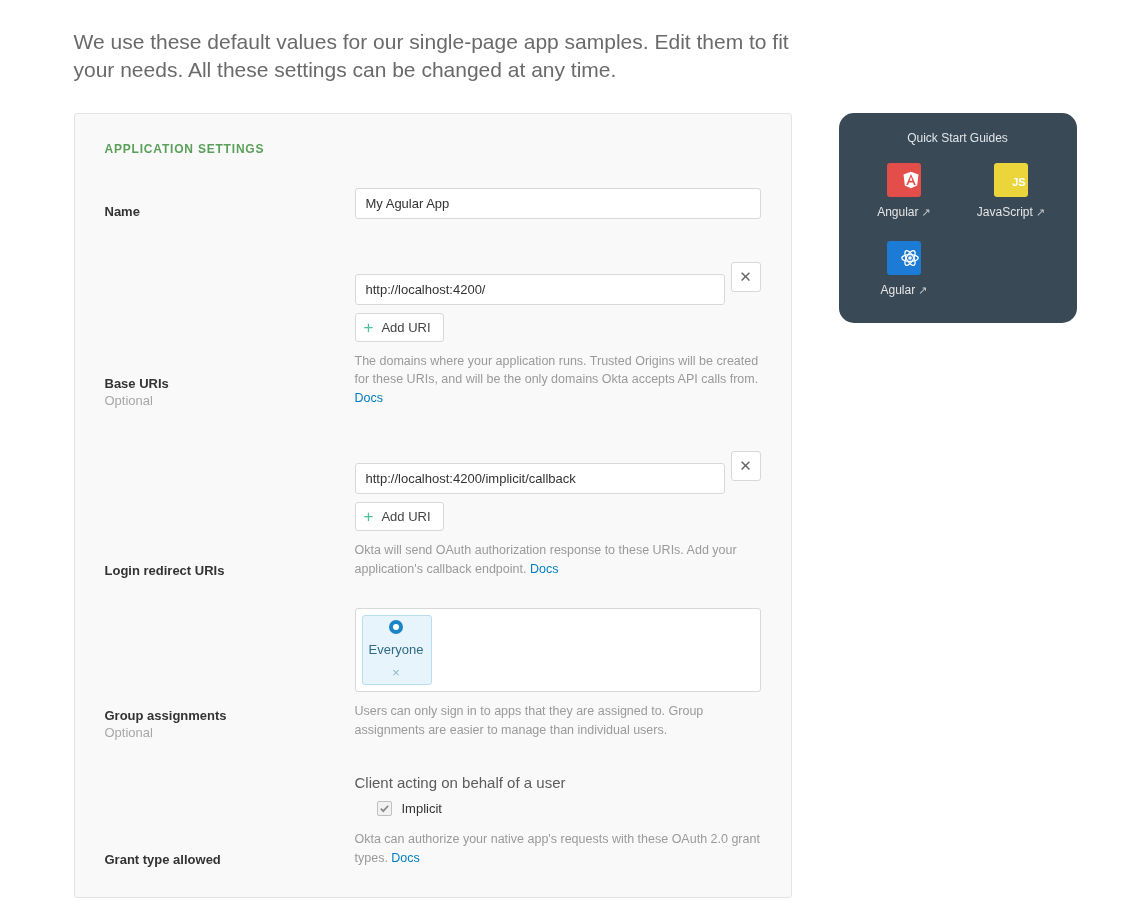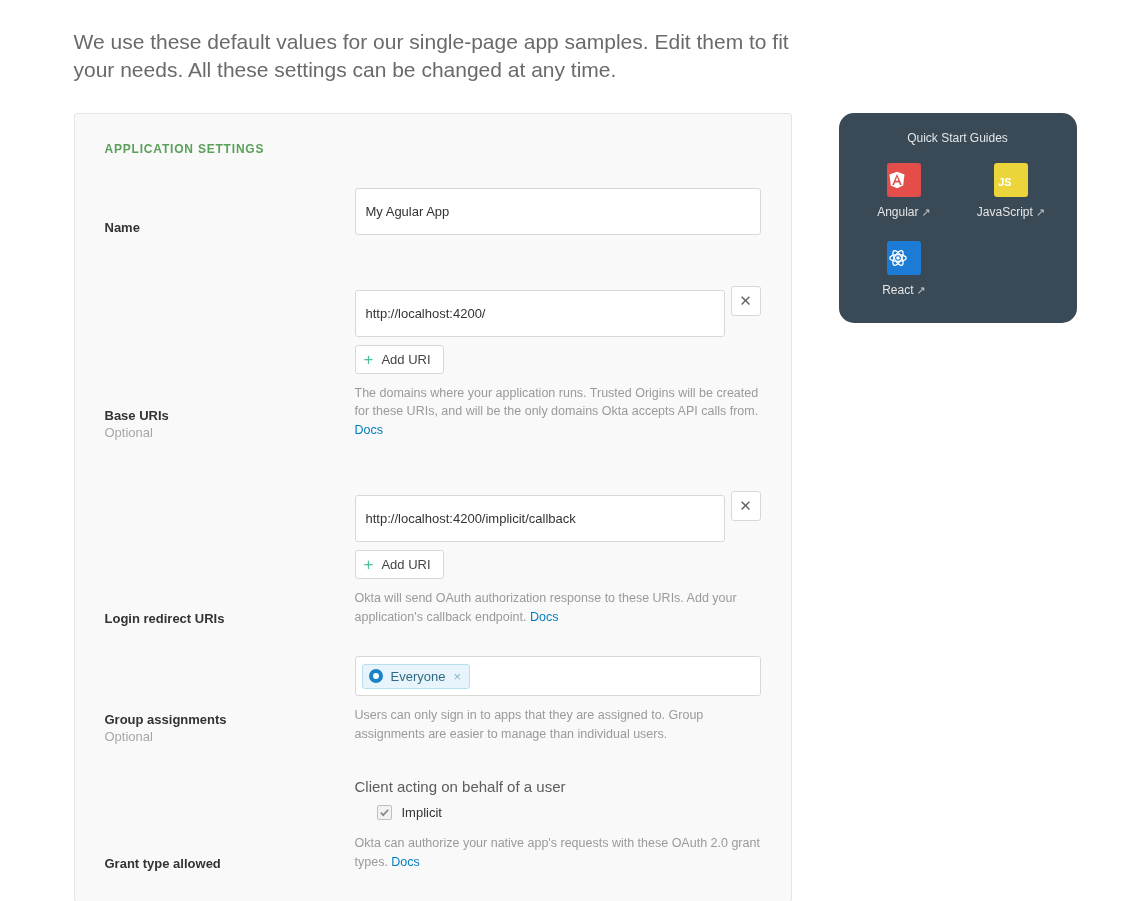--- a/index.html
+++ b/index.html
@@ -73,21 +73,21 @@
   .sublabel{font-size:13px;color:var(--muted);margin-top:2px;}
   .input-col{flex:1;min-width:0;}
 
   .text-input, .chip-input{
     width:100%;
     border:1px solid var(--border);
     border-radius:3px;
     background:#fff;
     font-size:13px;
     color:#333;
-    padding:15px 10px;
+    padding:7px 10px;
     outline:none;
   }
   .uri-row{display:flex;gap:6px;align-items:center;}
   .uri-row .text-input{flex:1;margin-top:25px;}
   .icon-btn{
     width:30px;height:30px;
     border:1px solid var(--border);
     border-radius:3px;background:#fff;
     display:flex;align-items:center;justify-content:center;
     cursor:pointer;color:#666;font-size:15px;
@@ -105,21 +105,21 @@
   .help{
     font-size:12.5px;color:#9a9a9a;line-height:1.5;margin-top:10px;
   }
   .help a{color:var(--link);text-decoration:none;}
 
   .chip-input{padding:6px;display:flex;flex-wrap:wrap;gap:6px;min-height:40px;align-items:center;}
   .chip{
     display:inline-flex;align-items:center;gap:8px;
     background:var(--tile-cyan);
     border:1px solid #b7dff1;border-radius:3px;
-    padding:4px 8px 4px 6px;color:#2f6a86;font-size:13px;
+    padding:4px 8px 4px 6px;color:#2f6a86;font-size:13px;flex-direction:column;
   }
   .chip .dot{
     width:14px;height:14px;border-radius:50%;
     border:4px solid #1a84c7;background:#fff;
   }
   .chip .rm{color:#8bb7cc;font-size:13px;cursor:pointer;}
 
   .subhead{font-size:15px;color:#5c5c5c;margin:4px 0 10px;}
   .cb-row{display:flex;align-items:center;gap:10px;padding-left:22px;}
   .cb{
@@ -143,21 +143,21 @@
   }
 
   
   .qs-card{
     background:#394956;color:#fff;border-radius:15px;
     padding:18px 16px 26px;
   }
   .qs-title{font-size:12px;text-align:center;margin:0 0 18px;color:#e2e6e9;}
   .qs-grid{display:grid;grid-template-columns:1fr 1fr;gap:22px 8px;}
   .qs-item{display:flex;flex-direction:column;align-items:center;gap:8px;cursor:pointer;}
-  .qs-tile{width:34px;height:34px;border-radius:3px;display:flex;align-items:center;justify-content:flex-start;}
+  .qs-tile{width:34px;height:34px;border-radius:3px;display:flex;align-items:center;justify-content:flex-end;}
   .qs-tile.red{background:var(--tile-red);}
   .qs-tile.yellow{background:var(--tile-yellow);}
   .qs-tile.blue{background:var(--tile-blue);}
   .qs-label{font-size:12px;color:#e5e5e5;}
   .qs-label::after{content:" \2197";font-size:11px;opacity:.8;}
 </style>
 </head>
 <body>
 
 <div class="page">
@@ -288,19 +288,19 @@
           </div>
           <div class="qs-item">
             <div class="qs-tile blue">
               <svg width="22" height="22" viewBox="0 0 24 24" fill="none" stroke="#fff" stroke-width="1.4">
                 <circle cx="12" cy="12" r="2" fill="#fff" stroke="none"></circle>
                 <ellipse cx="12" cy="12" rx="9" ry="3.8"></ellipse>
                 <ellipse cx="12" cy="12" rx="9" ry="3.8" transform="rotate(60 12 12)"></ellipse>
                 <ellipse cx="12" cy="12" rx="9" ry="3.8" transform="rotate(120 12 12)"></ellipse>
               </svg>
             </div>
-            <div class="qs-label">React</div>
+            <div class="qs-label">Agular</div>
           </div>
         </div>
       </div>
     </div>
   </div>
 </div>
 
 </body></html>

